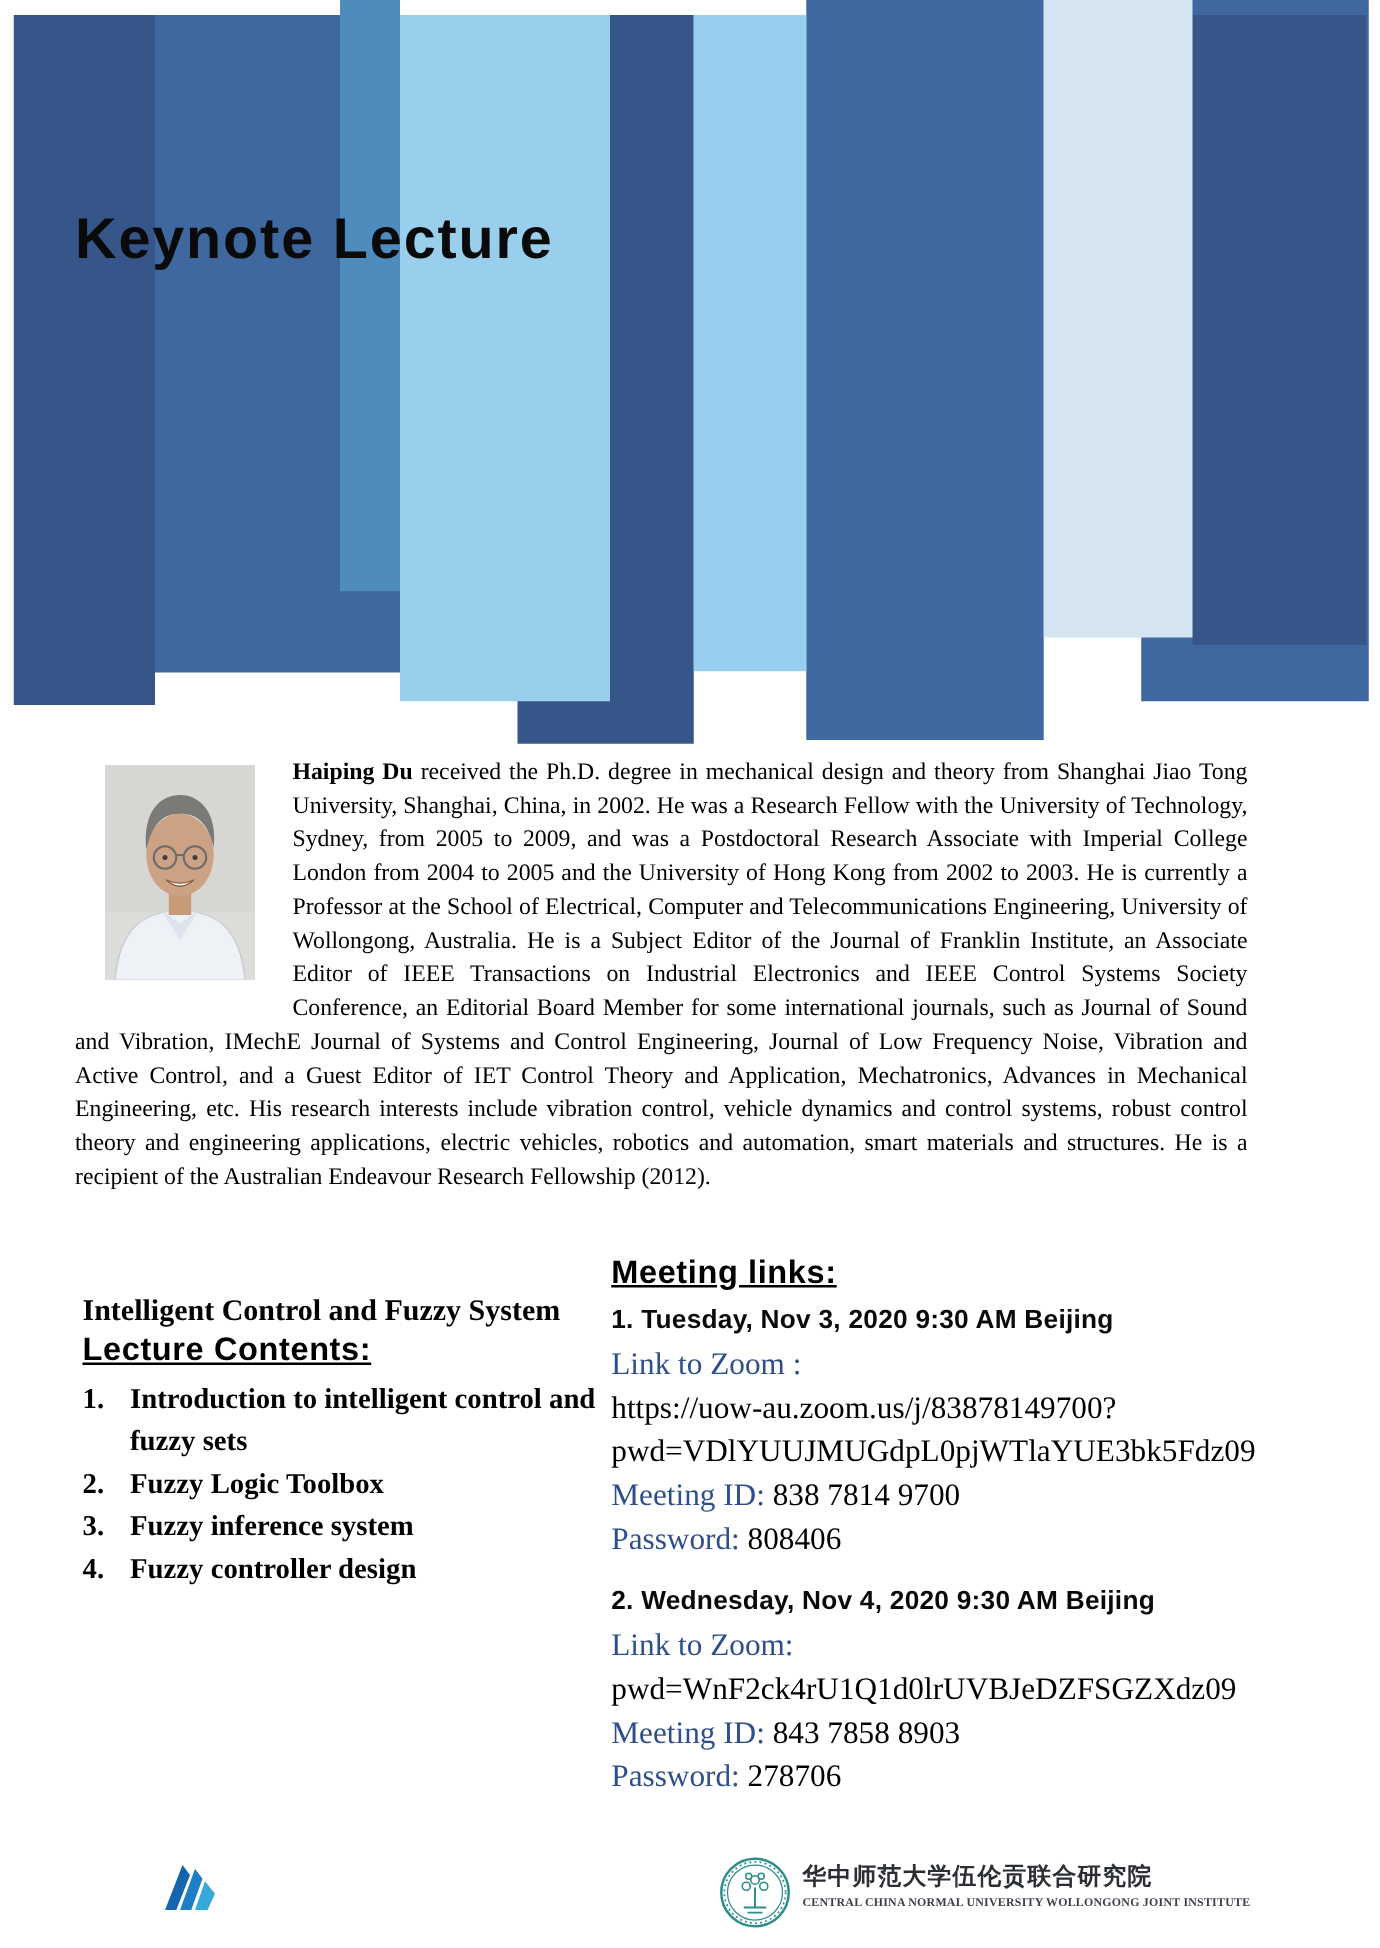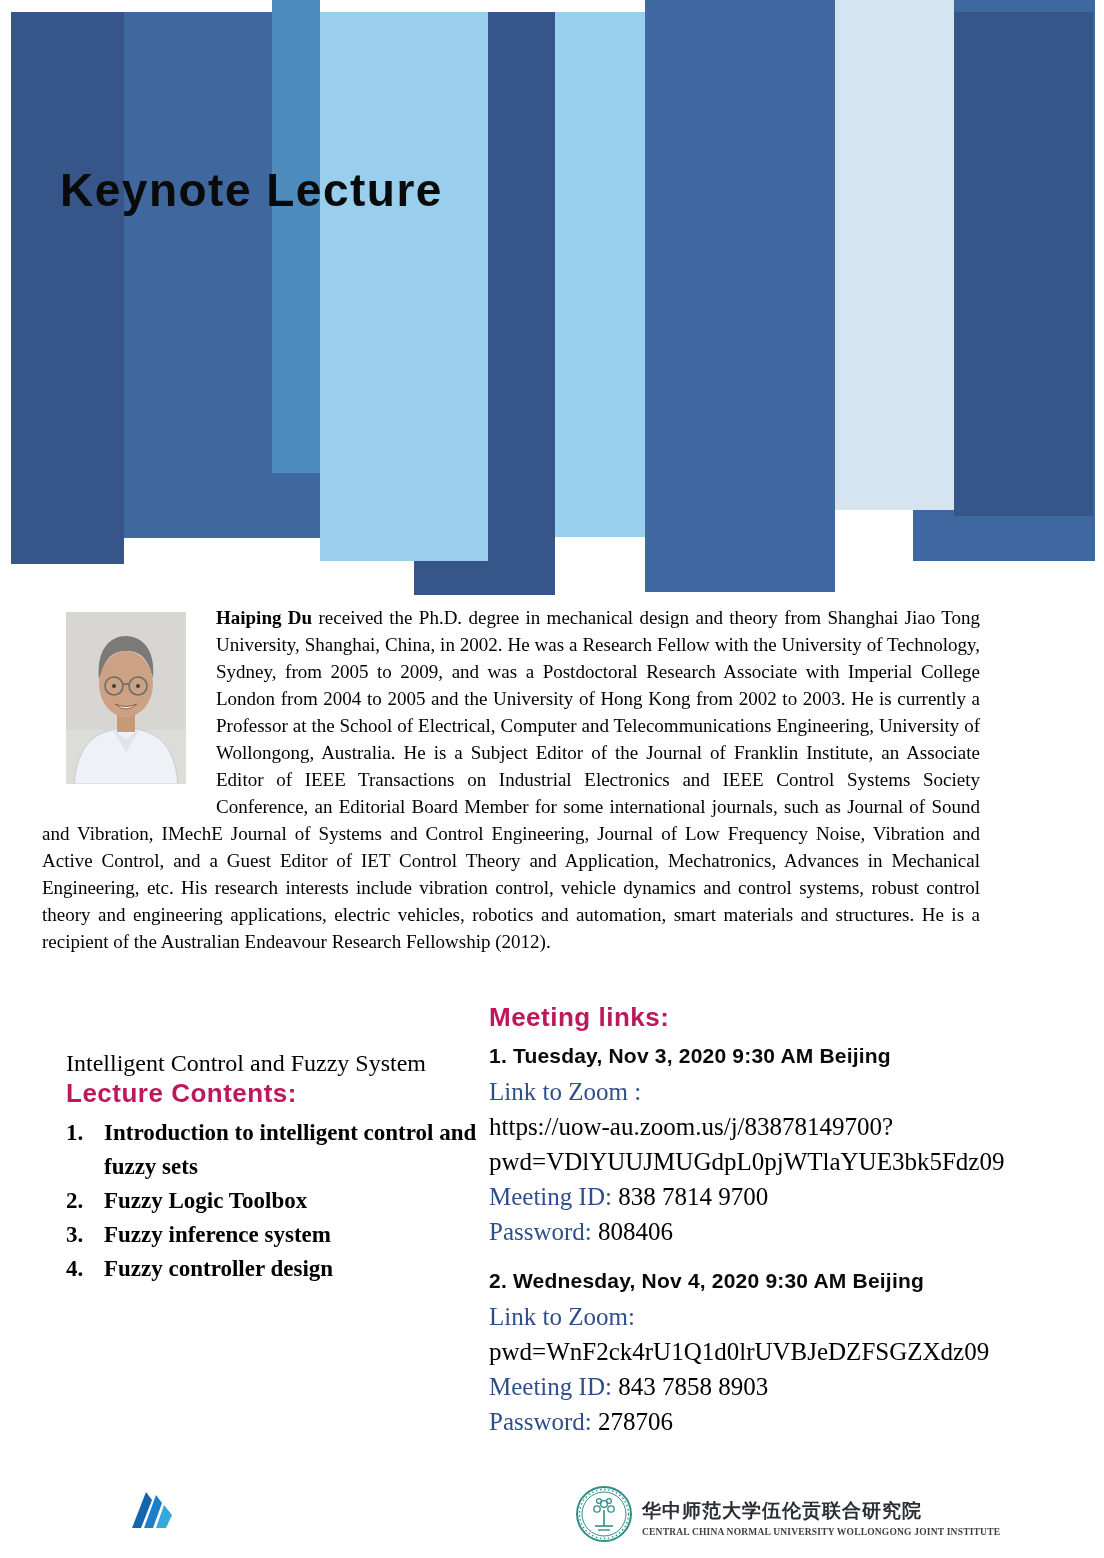--- a/index.html
+++ b/index.html
@@ -10,37 +10,37 @@
   
   .header{position:absolute;left:0;top:0;width:909px;height:600px;background:#ffffff;}
   .stripe{position:absolute;}
   .poster-title{
     position:absolute;left:60px;top:163px;z-index:9;
     font-family:"Liberation Sans",sans-serif;font-weight:900;font-size:46px;
     letter-spacing:1.5px;color:#0a0a0a;
   }
   
   .bio{
-    position:absolute;left:42px;top:604px;width:938px;
+    position:absolute;left:60px;top:604px;width:938px;
     font-family:"Liberation Serif",serif;font-size:19px;line-height:27px;
     color:#000;text-align:justify;
   }
   .photo-float{
     float:left;width:120px;height:172px;margin:8px 30px 26px 24px;
     background:#d7d6d2;
   }
   .bio b{font-weight:bold;}
   
   .blue-heading{
     font-family:"Liberation Sans",sans-serif;font-weight:900;font-size:26px;
-    line-height:30px;letter-spacing:0.5px;color:#be185d;white-space:nowrap;
+    line-height:30px;letter-spacing:0.5px;color:#000000;white-space:nowrap;text-decoration:underline;
   }
   .left-col{position:absolute;left:66px;top:1032px;width:440px;}
   .topic-text{
-    margin-top:16px;font-family:"Liberation Serif",serif;font-weight:normal;
+    margin-top:2px;font-family:"Liberation Serif",serif;font-weight:bold;
     font-size:24px;line-height:30px;color:#000;white-space:nowrap;
   }
   .contents-heading{}
   .contents-list{margin-top:8px;}
   .contents-item{display:flex;font-family:"Liberation Serif",serif;font-weight:bold;
     font-size:23px;line-height:34px;color:#000;}
   .contents-num{width:38px;flex:0 0 38px;}
   .contents-text{width:430px;}
   .right-col{position:absolute;left:489px;top:1002px;width:540px;}
   .session{margin-top:10px;}
@@ -49,21 +49,21 @@
     font-family:"Liberation Sans",sans-serif;font-weight:900;font-size:21px;
     line-height:28px;letter-spacing:0.2px;color:#0a0a0a;white-space:nowrap;margin-bottom:4px;
   }
   .m-line{
     font-family:"Liberation Serif",serif;font-size:25px;line-height:35px;
     color:#000;white-space:nowrap;
   }
   .blue-label{color:#2F4F8C;font-weight:normal;}
   
   .footer-left{position:absolute;left:130px;top:1490px;display:flex;align-items:flex-start;}
-  .footer-right{position:absolute;left:575px;top:1483px;display:flex;align-items:center;}
+  .footer-right{position:absolute;left:575px;top:1483px;display:flex;align-items:flex-start;}
   .flogo-textblock{margin-left:9px;}
   .fl-cn{
     font-family:"Liberation Sans",sans-serif;font-weight:bold;font-size:18px;
     letter-spacing:0.5px;color:#1E3A67;line-height:24px;
   }
   .fl-en{
     font-family:"Liberation Serif",serif;font-size:11px;color:#1E3A67;
     letter-spacing:0.2px;margin-top:2px;
   }
   .fr-cn{

